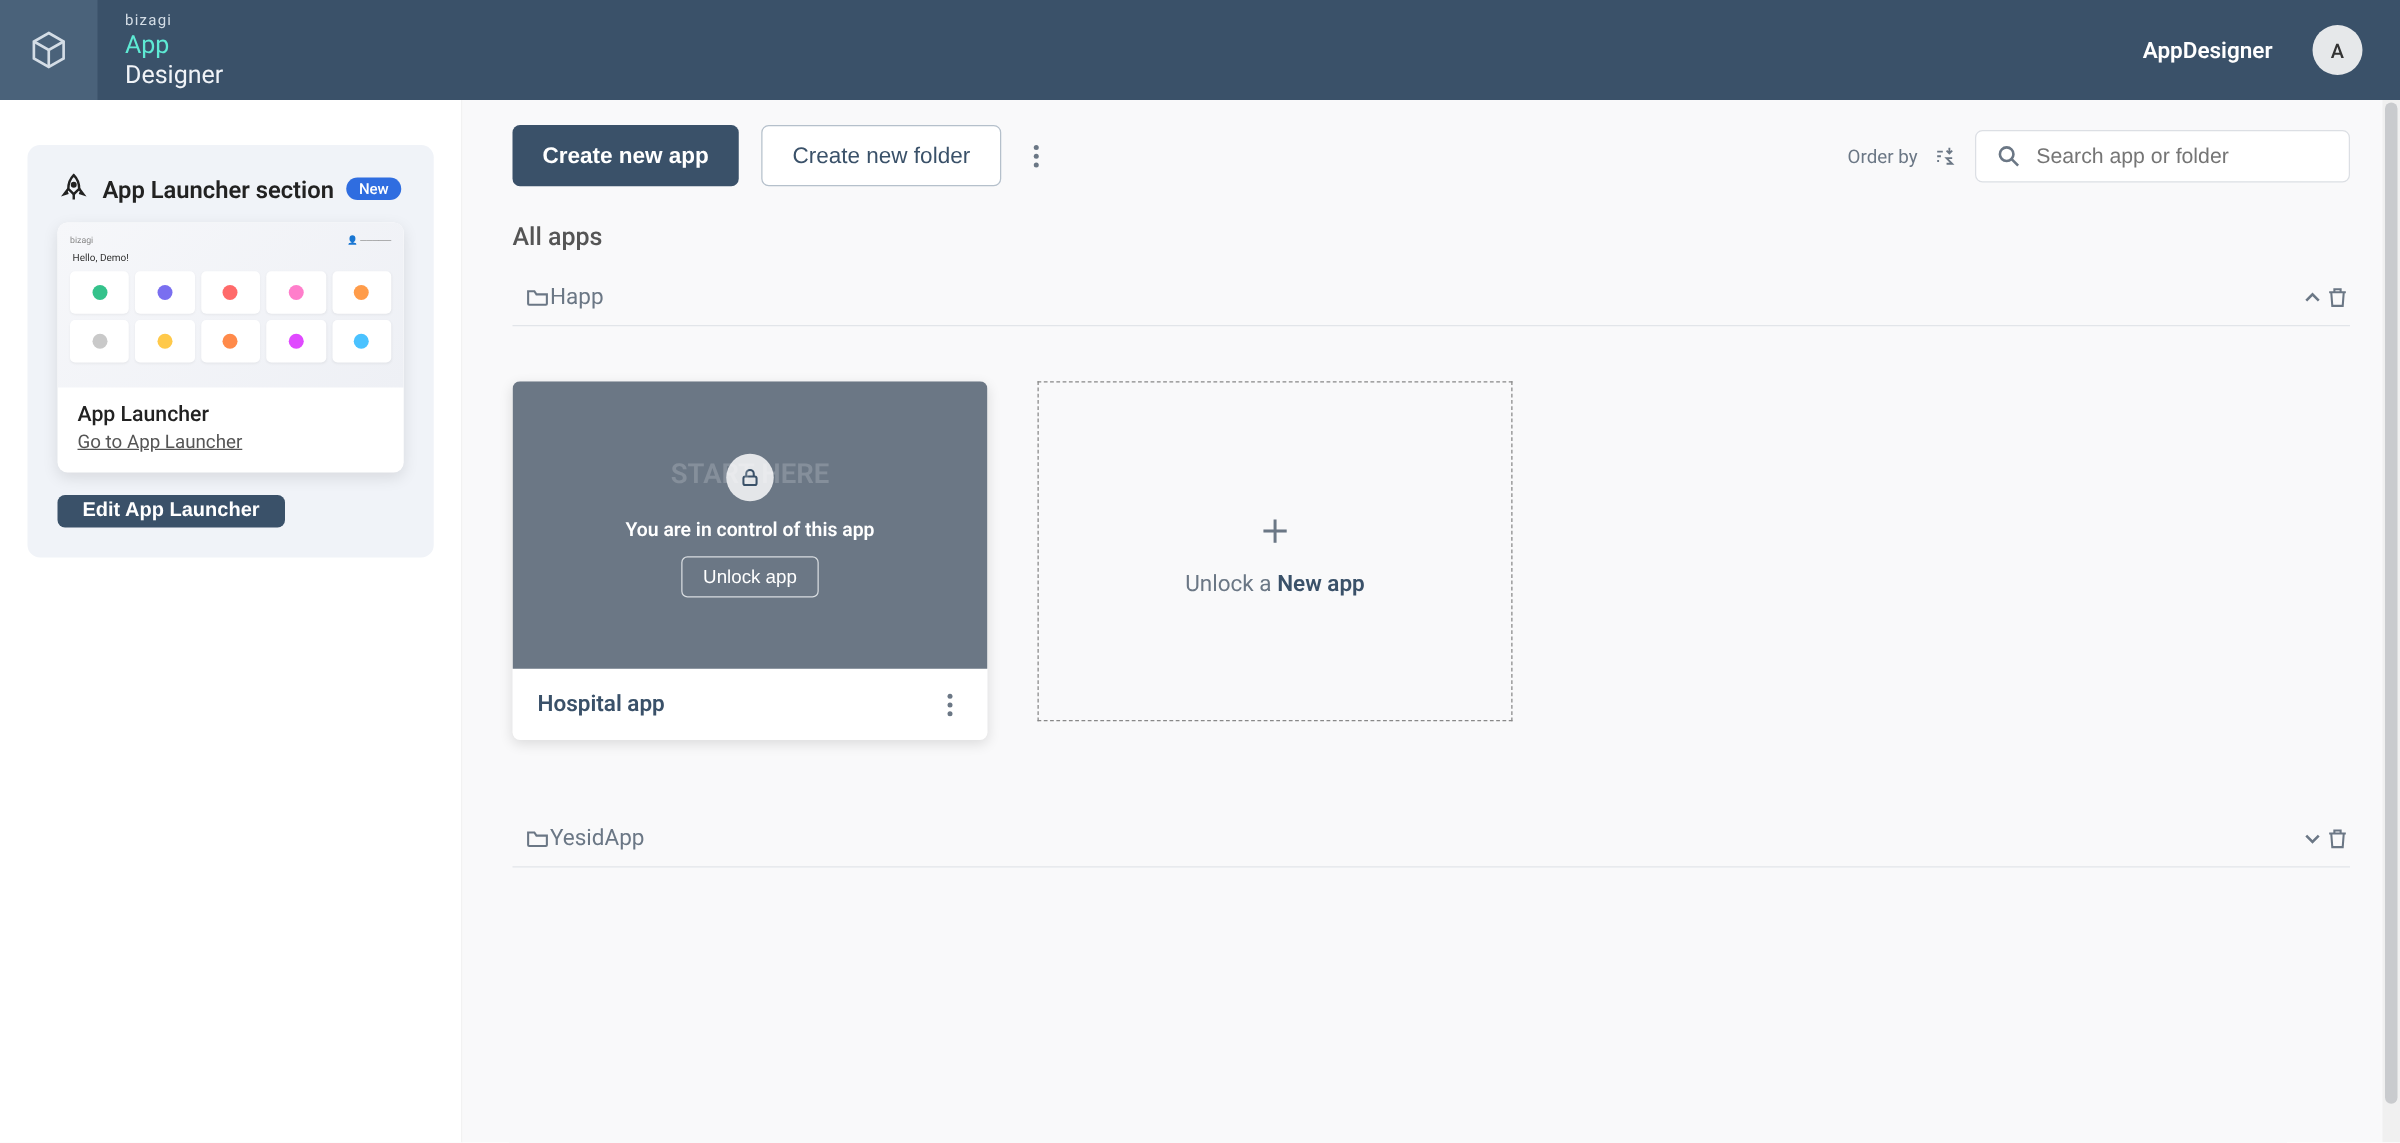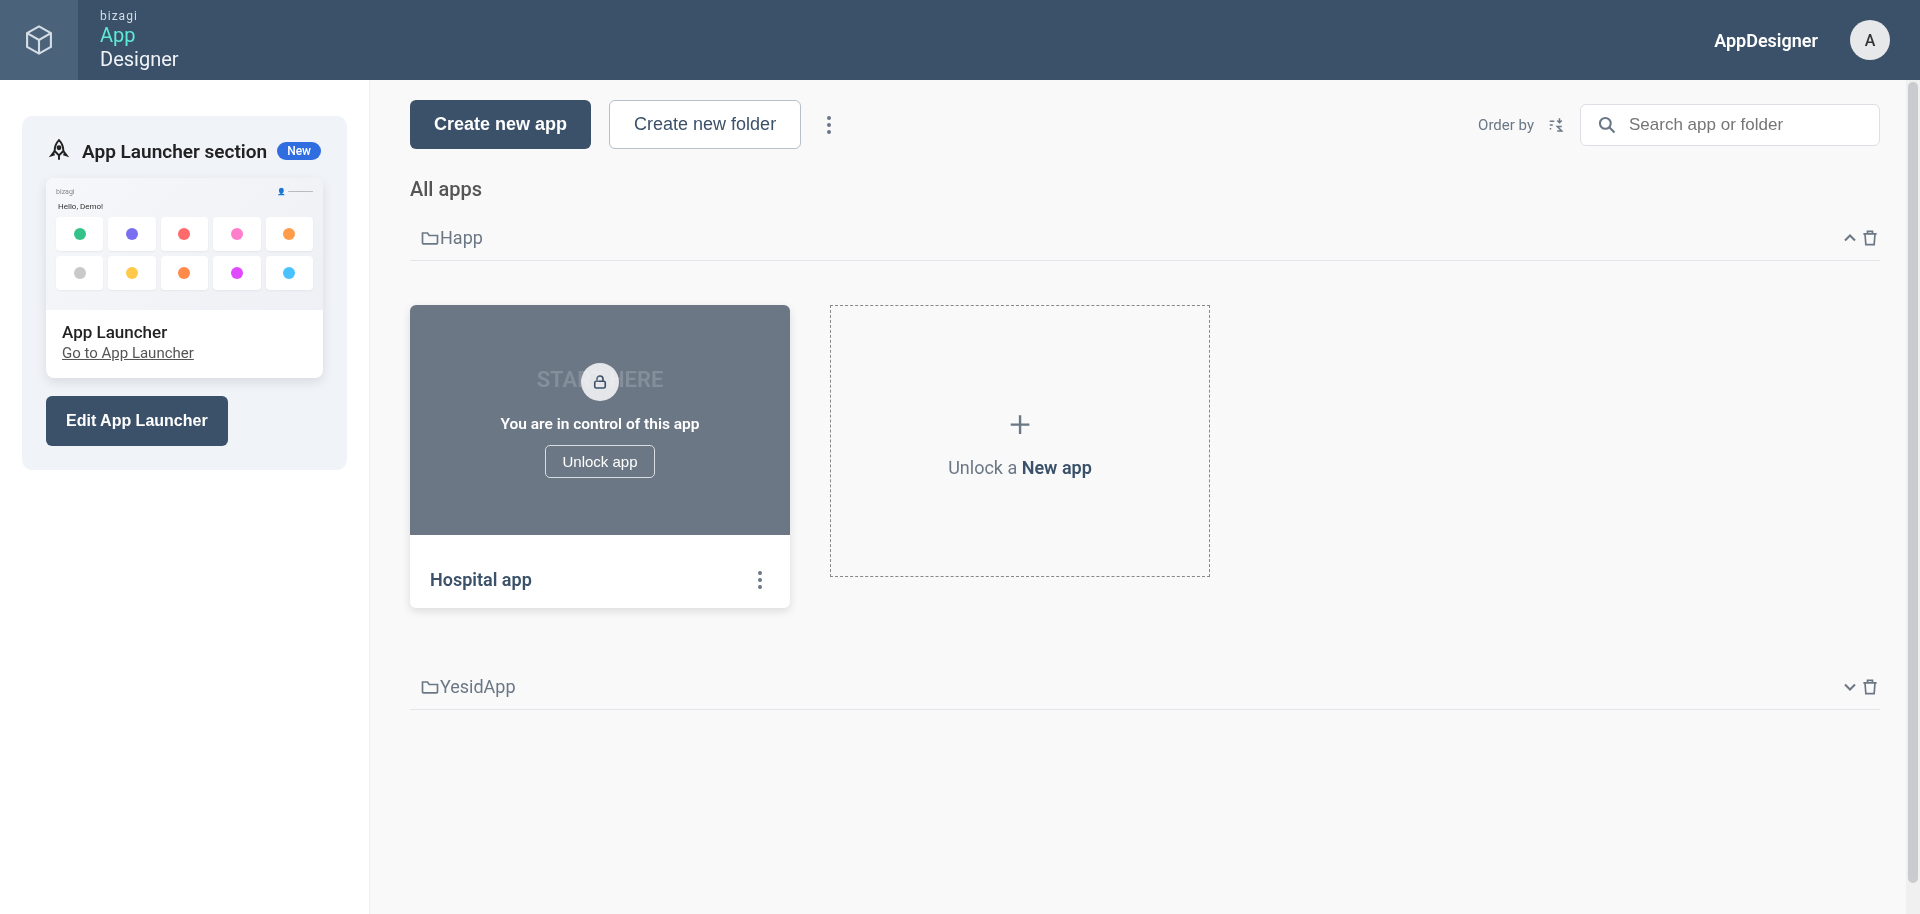--- a/index.html
+++ b/index.html
@@ -88,21 +88,21 @@
   .preview-topbar { display:flex; justify-content:space-between; font-size:7px; color:#888; margin-bottom:6px;}
   .preview-hello { font-size:8px; color:#333; margin-bottom:6px; margin-left:2px;}
   .preview-grid { display:grid; grid-template-columns: repeat(5, 1fr); gap:5px; }
   .preview-tile { background:#fff; border-radius:4px; height:34px; display:flex; align-items:center; justify-content:center; box-shadow: 0 1px 2px rgba(0,0,0,0.05);}
   .preview-dot { width:12px; height:12px; border-radius:50%; }
   .preview-text-block { padding: 12px 16px 16px 16px; }
   .preview-text-block .pt-title { font-size: 17px; color: #222; font-weight: 500; }
   .preview-text-block .pt-link { font-size: 15px; color: #555; text-decoration: underline; margin-top: 2px; display:inline-block;}
   .btn-edit {
     background: #3a5169; color: #fff; border: none;
-    padding: 16px 20px; border-radius: 6px; font-size: 16px; font-weight: 600;
+    padding: 4px 20px; border-radius: 6px; font-size: 16px; font-weight: 600;
     cursor: pointer;
   }
 
   .main-area {
     flex: 1;
     background: #f9f9fa;
     padding: 20px 40px 20px 40px;
     overflow-y: auto;
     position: relative;
   }
@@ -165,21 +165,21 @@
   .lock-circle {
     width:38px;height:38px;border-radius:50%;background:#e4e6e9;display:flex;align-items:center;justify-content:center;
     margin-bottom: 14px;
   }
   .control-text { font-size:15.5px; font-weight:600; margin-bottom:12px; }
   .btn-unlock {
     background:transparent; border:1.5px solid #d9dde1; color:#fff;
     padding:7px 16px; border-radius:5px; font-size:15px; font-weight:500; cursor:pointer;
   }
   .app-card-bottom {
-    padding: 18px 20px; display:flex; align-items:center; justify-content:space-between;margin-top:16px;
+    padding: 18px 20px; display:flex; align-items:center; justify-content:space-between;
   }
   .app-card-bottom .aname { font-size:18px; font-weight:600; color:#3a5169; }
 
   .new-app-tile {
     width: 380px; height: 272px;
     border: 1.5px dashed #888;
     background: transparent;
     display:flex; flex-direction:column; align-items:center; justify-content:center;
     cursor:pointer; color:#555;
   }

